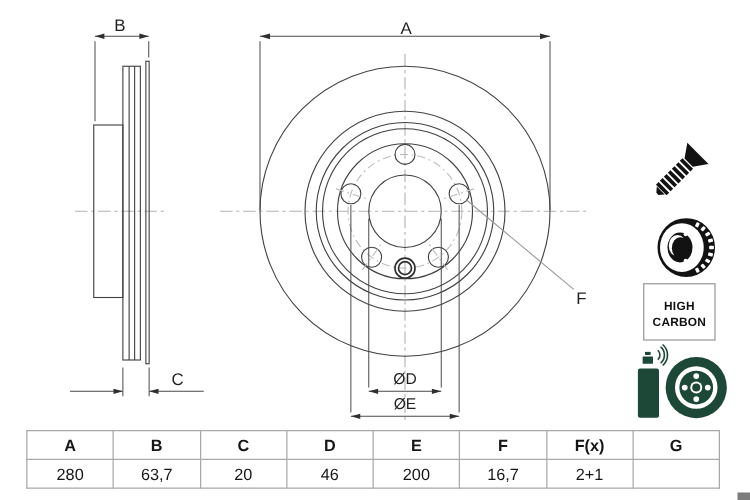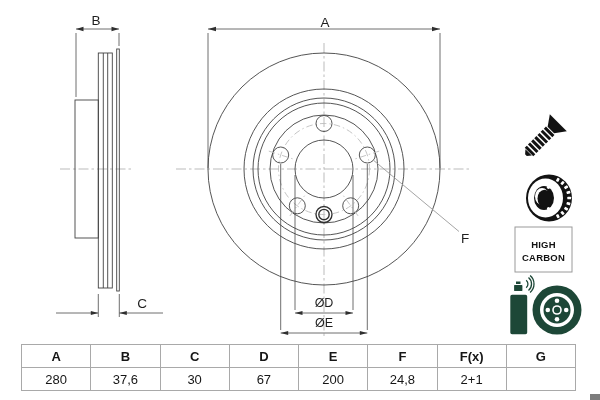--- a/index.html
+++ b/index.html
@@ -196,24 +196,24 @@
       <th>D</th>
       <th>E</th>
       <th>F</th>
       <th>F(x)</th>
       <th>G</th>
     </tr>
   </thead>
   <tbody>
     <tr>
       <td>280</td>
-      <td>37,6</td>
-      <td>30</td>
-      <td>67</td>
+      <td>63,7</td>
+      <td>20</td>
+      <td>46</td>
       <td>200</td>
-      <td>24,8</td>
+      <td>16,7</td>
       <td>2+1</td>
       <td></td>
     </tr>
   </tbody>
 </table>
 
 <div class="corner-mark"></div>
 
 </body></html>

